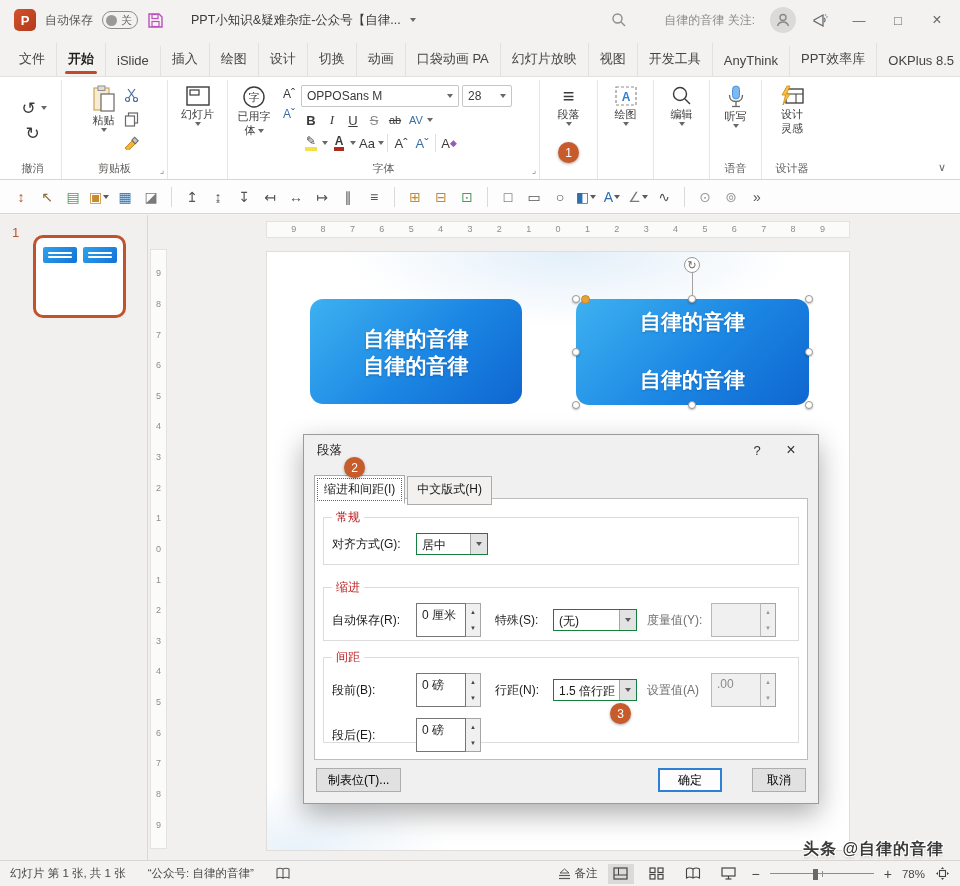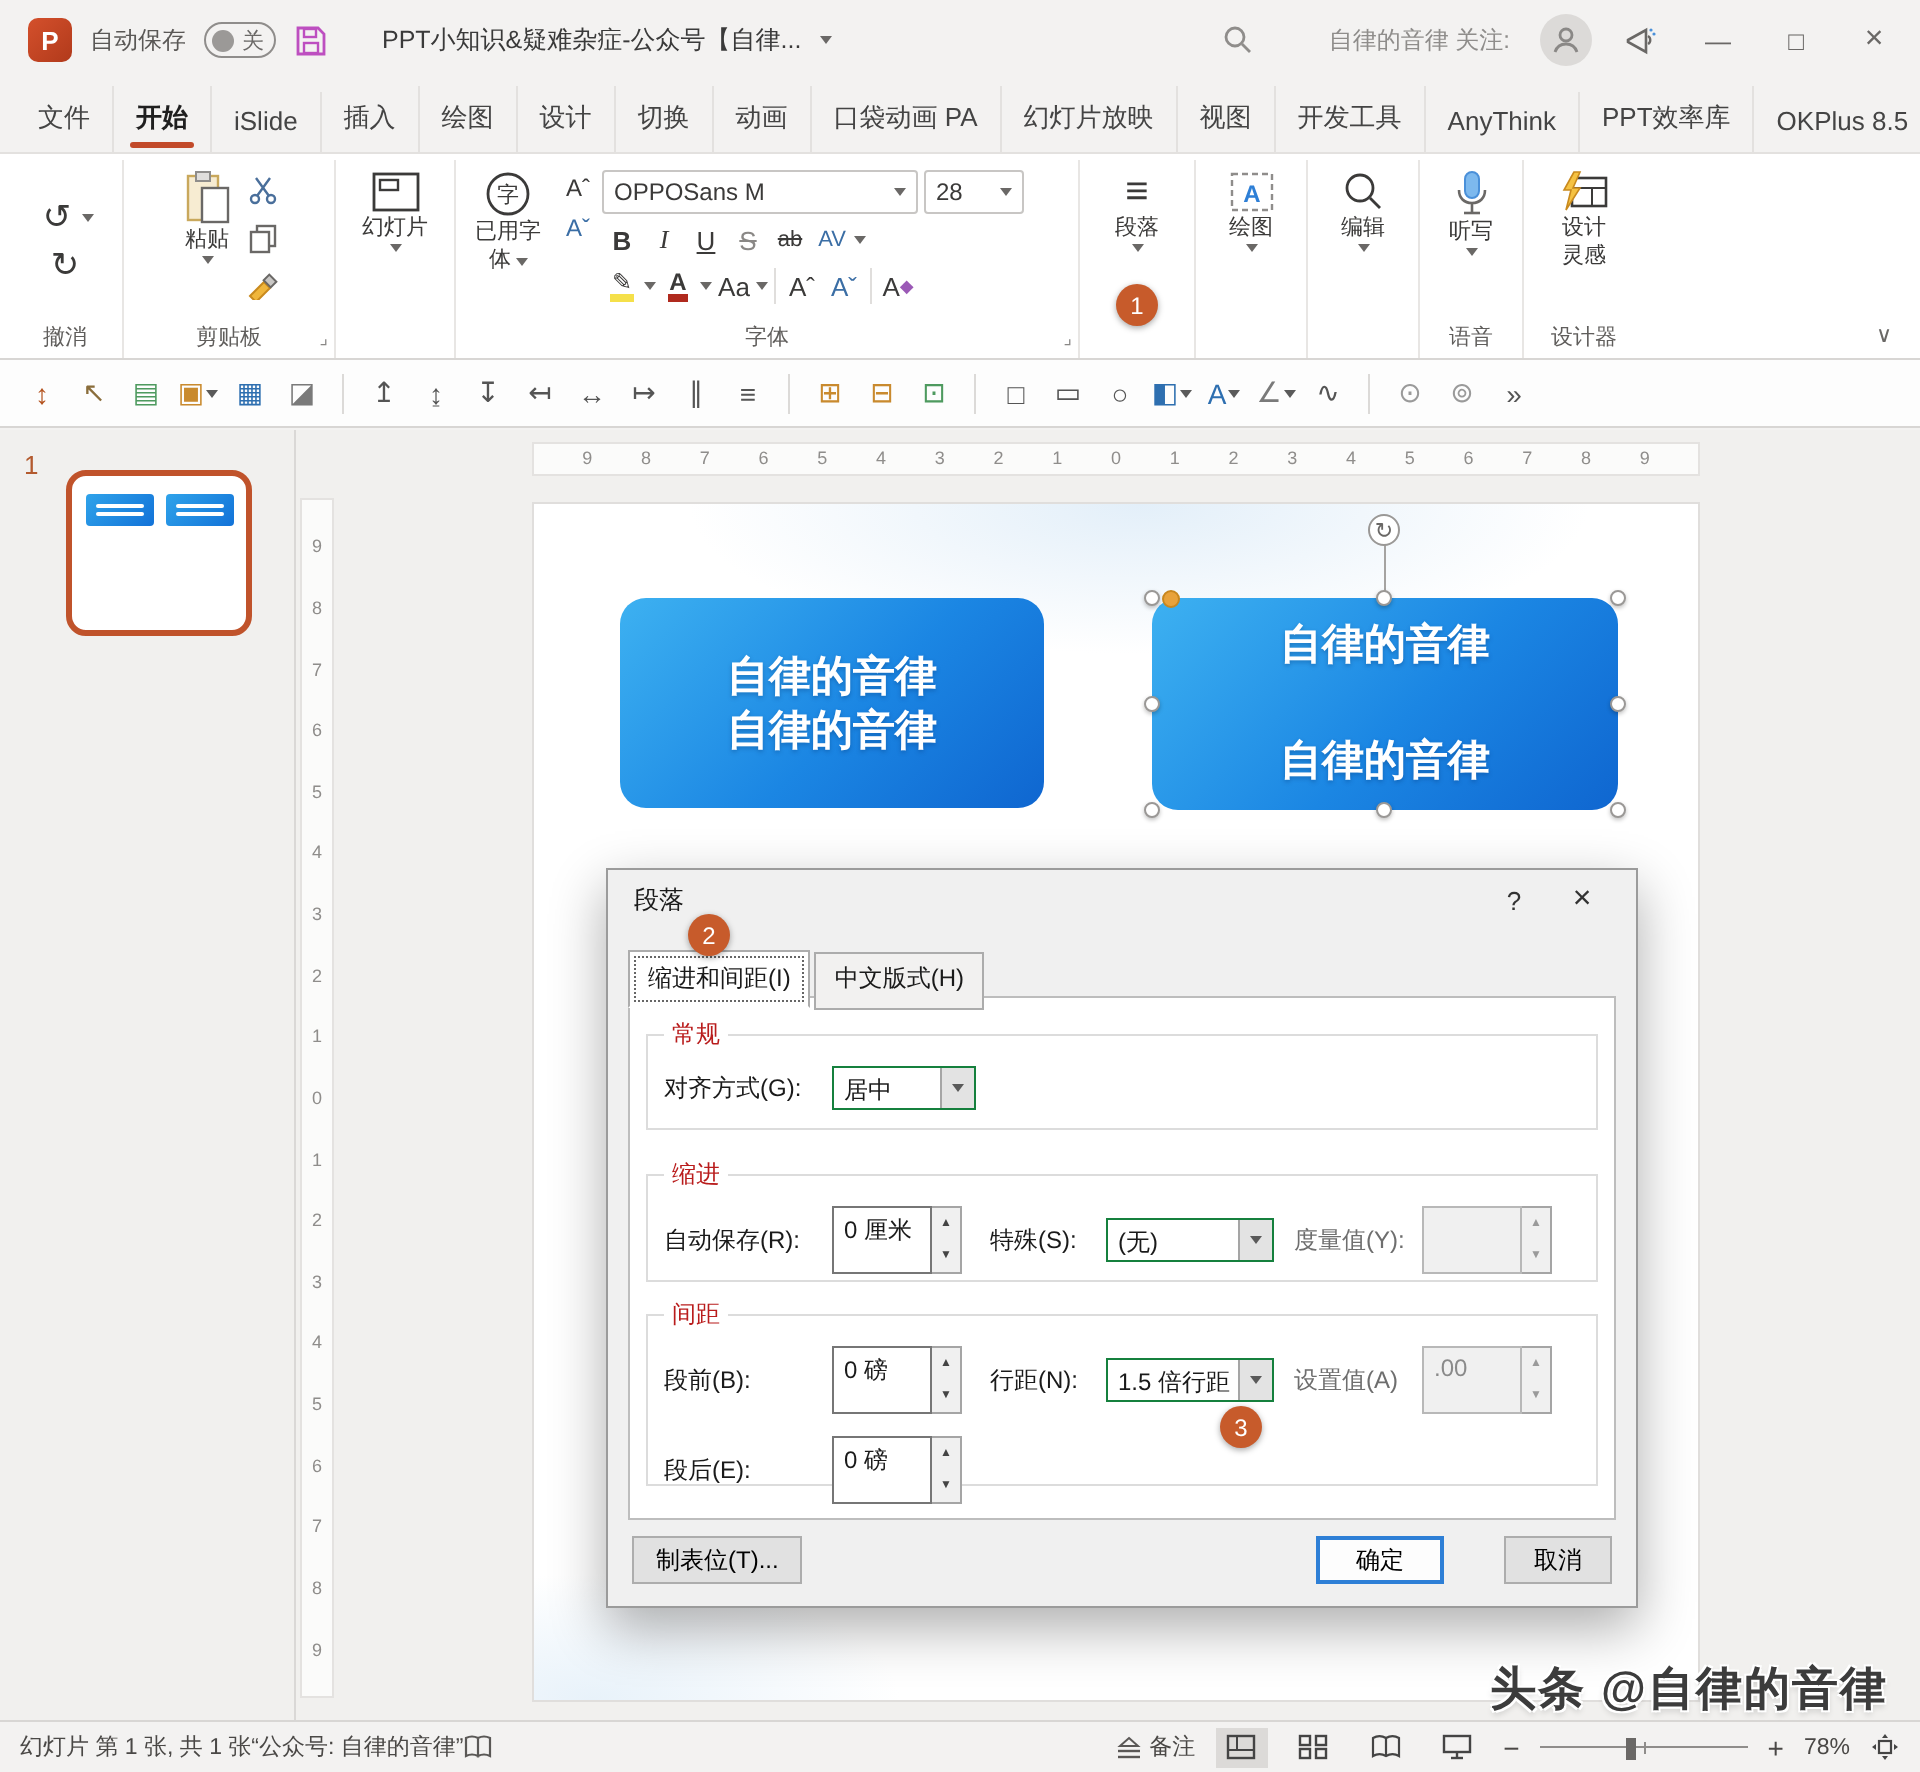--- a/index.html
+++ b/index.html
@@ -69,21 +69,21 @@
                 radial-gradient(220px 90px at 5% 100%, #e8f2fa 0%, rgba(255,255,255,0) 70%), #fff; }
 
   .shape { position:absolute; border-radius:13px; background:linear-gradient(135deg,#3db1f1 0%,#1b86e3 55%,#0f66d0 100%); color:#fff; font-weight:bold; font-size:21px; text-align:center; text-shadow:0 1px 2px rgba(0,50,110,.35); }
   .shape1 { left:43px; top:47px; width:212px; height:105px; display:flex; flex-direction:column; justify-content:center; line-height:27px; }
   .shape2 { left:309px; top:47px; width:233px; height:106px; display:flex; flex-direction:column; justify-content:space-between; padding:9px 0 11px; }
   .handle { position:absolute; width:8px; height:8px; border-radius:50%; background:#fff; border:1px solid #9a9896; box-shadow:0 1px 2px rgba(0,0,0,.25); z-index:2; }
   .rot-stem { position:absolute; left:425px; top:20px; width:1px; height:24px; background:#a5a3a1; }
   .rot-handle { position:absolute; left:417px; top:5px; width:16px; height:16px; border-radius:50%; background:#fff; border:1px solid #9a9896; color:#6a6866; font-size:11px; display:flex; align-items:center; justify-content:center; z-index:2; }
   .adjust-dot { position:absolute; left:314px; top:43px; width:9px; height:9px; border-radius:50%; background:#e8a23b; border:1px solid #c8871f; z-index:3; }
 
-  .watermark { position:absolute; right:16px; bottom:0px; font-size:23px; font-weight:bold; color:#3c3c3c; letter-spacing:1px; white-space:nowrap;
+  .watermark { position:absolute; right:16px; bottom:0px; font-size:16px; font-weight:bold; color:#3c3c3c; letter-spacing:1px; white-space:nowrap;
     text-shadow:-1px -1px 0 #fff,1px -1px 0 #fff,-1px 1px 0 #fff,1px 1px 0 #fff,0 2px 3px rgba(0,0,0,.18); z-index:6; }
 
   
   .dialog { position:absolute; left:303px; top:219px; width:516px; height:370px; background:#f0f0f0; border:1px solid #9b9b9b; box-shadow:0 10px 26px rgba(0,0,0,.32); z-index:5; font-size:12px; color:#1a1a1a; }
   .dlg-title { height:30px; display:flex; align-items:center; padding:0 10px 0 13px; font-size:12.5px; }
   .dlg-ctl { width:34px; height:24px; display:flex; align-items:center; justify-content:center; color:#333; font-size:13px; }
   .dlg-close { font-size:16px; }
   .badge2 { position:absolute; left:40px; top:22px; z-index:3; }
   .dlg-tabs { display:flex; padding:10px 10px 0; position:relative; z-index:1; }
   .dtab { padding:4px 9px 5px; border:1px solid #acacac; background:#f2f1f0; margin-right:2px; position:relative; top:1px; }
@@ -106,21 +106,21 @@
   .spin.disabled .val { background:#f0f0f0; color:#8a8a8a; border-color:#b8b8b8; }
   .spin.disabled .arrows div { color:#9a9a9a; }
   .badge3 { position:absolute; left:306px; top:268px; z-index:3; }
   .dlg-btnrow { position:absolute; left:0; bottom:11px; width:100%; padding:0 12px; display:flex; align-items:center; }
   .dbtn { height:24px; padding:0 11px; background:#e1e1e1; border:1px solid #adadad; font-size:12px; display:flex; align-items:center; }
   .dbtn.primary { background:#fdfdfd; border:2px solid #2e7fd6; padding:0 18px; margin-left:auto; }
   .dbtn.cancel { margin-left:30px; padding:0 14px; }
 
   
   .statusbar { position:absolute; left:0; bottom:0; width:960px; height:26px; background:#f3f2f1; border-top:1px solid #d8d6d4; display:flex; align-items:center; padding:0 10px; font-size:11.5px; color:#4a4846; gap:8px; }
-  .sb-left { display:flex; align-items:center; }
+  .sb-left { display:flex; align-items:center; gap:22px; }
   .sb-right { margin-left:auto; display:flex; align-items:center; gap:10px; }
   .viewbtn { width:26px; height:20px; display:flex; align-items:center; justify-content:center; }
   .viewbtn.active { background:#dcdad8; }
   .zoom-track { position:relative; width:104px; height:14px; display:flex; align-items:center; }
   .zoom-line { width:100%; height:1px; background:#8f8d8b; }
   .zoom-mid { position:absolute; left:50%; top:4px; width:1px; height:6px; background:#8f8d8b; }
   .zoom-handle { position:absolute; left:42%; top:2px; width:5px; height:11px; background:#6a6866; }
   svg { display:block; }
 </style>
 </head>

